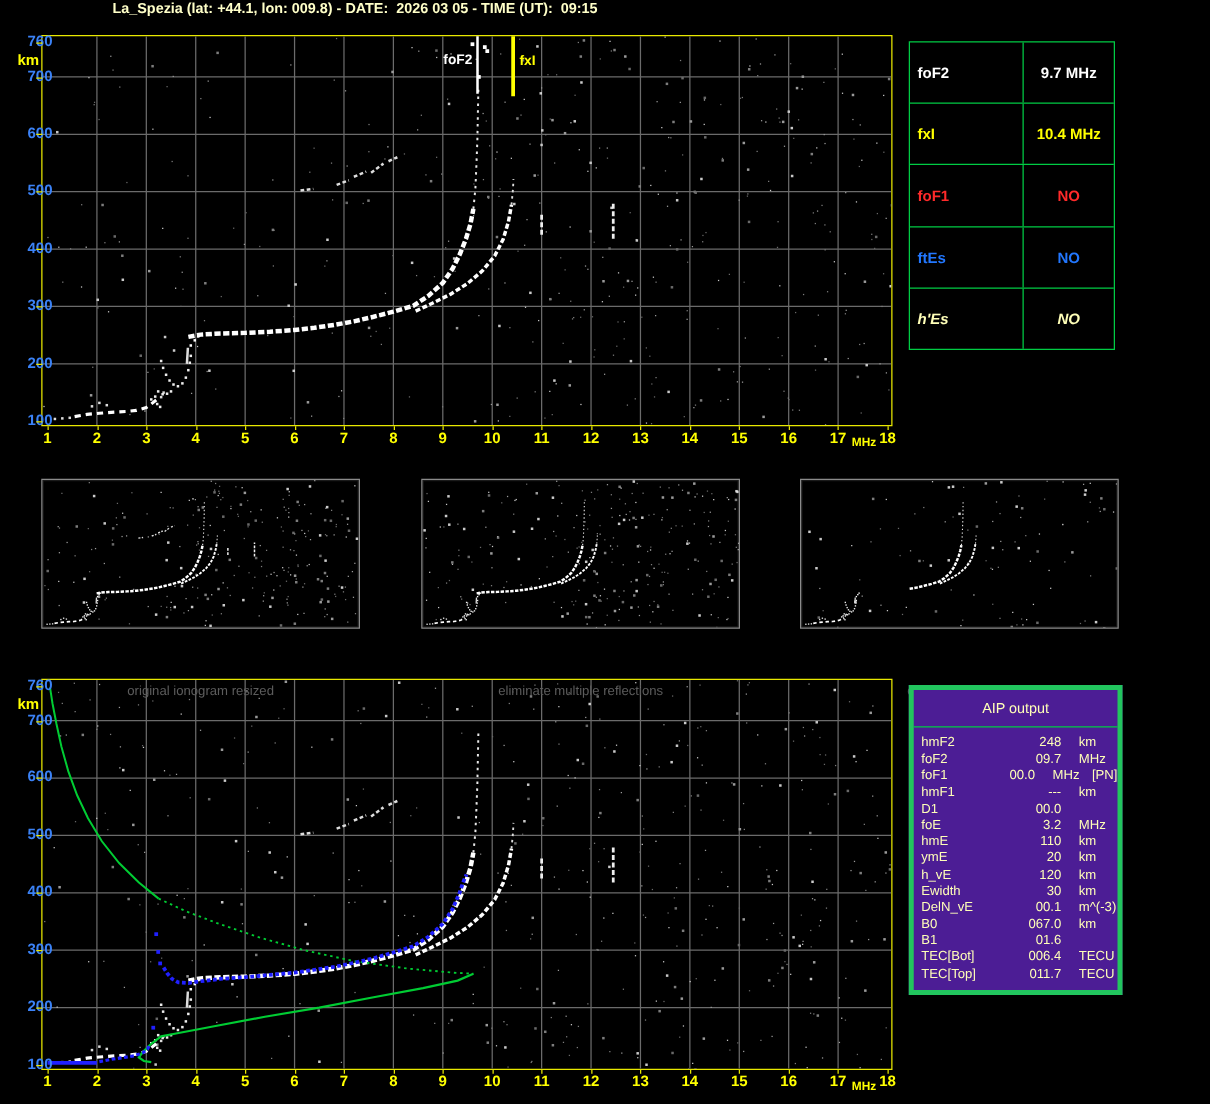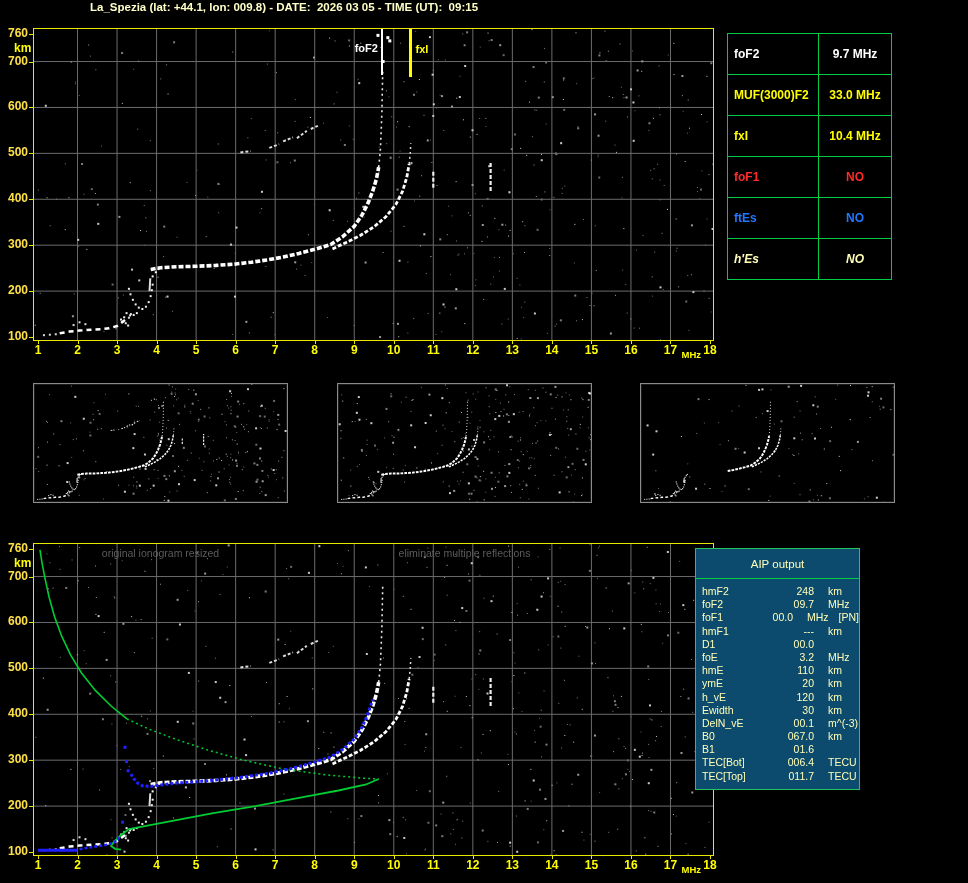--- a/index.html
+++ b/index.html
@@ -2,40 +2,40 @@
 <html><head>
 <meta charset="utf-8">
 <style>
   html,body{margin:0;padding:0;background:#000}
   body{width:968px;height:883px;position:relative;overflow:hidden;
        font-family:"Liberation Sans",sans-serif;}
   .title{position:absolute;left:90px;top:1px;color:#ffffc8;font-weight:bold;
          font-size:11.5px;white-space:pre;}
   .plot{position:absolute;width:679px;height:311px;border:1px solid #e8e800;background:#000;}
   .plot svg{display:block}
-  .ylab{position:absolute;color:#fde047;font-weight:bold;font-size:12px;width:28px;
-        text-align:right;left:0;line-height:13px;}
+  .ylab{position:absolute;color:#3b82f6;font-weight:bold;font-size:12px;width:28px;
+        text-align:right;left:14px;line-height:13px;}
   .yunit{position:absolute;color:#ffff00;font-weight:bold;font-size:12px;left:14px;}
   .xlab{position:absolute;color:#ffff00;font-weight:bold;font-size:12px;width:22px;
         text-align:center;line-height:13px;}
   .xunit{position:absolute;color:#ffff00;font-weight:bold;font-size:9.5px;}
   .tick{position:absolute;background:#e8e800;}
   .marker-line{position:absolute;top:0;}
   .marker-label{position:absolute;font-weight:bold;font-size:11px;white-space:nowrap;}
   .astable{position:absolute;left:727px;top:33px;width:163px;height:245px;
            border:1px solid #00cc44;display:flex;flex-direction:column;background:#000;}
   .as-header{flex:0 0 28px;border-bottom:1px solid #00cc44;display:flex;align-items:center;
              justify-content:center;color:#ffff00;font-weight:bold;font-size:12px;}
   .as-row{flex:1;display:flex;border-bottom:1px solid #00cc44;font-weight:bold;font-size:12px;
           align-items:stretch;}
   .as-row:last-child{border-bottom:none;font-style:italic;}
   .as-row .lbl{width:84px;padding-left:6px;border-right:1px solid #00cc44;display:flex;align-items:center;}
   .as-row .val{flex:1;display:flex;align-items:center;justify-content:center;}
-  .aiptable{position:absolute;left:695px;top:548px;width:163px;height:240px;
-            border:1px solid #22c55e;background:#0c4a6e;}
+  .aiptable{position:absolute;left:727px;top:548px;width:163px;height:240px;
+            border:4px solid #22c55e;background:#4c1d95;}
   .aip-header{height:29px;border-bottom:1px solid #00cc44;display:flex;align-items:center;
               justify-content:center;color:#ffffb8;font-size:11.5px;}
   .aip-body{padding:6px 0 0 6px;}
   .aip-row{display:flex;height:13.2px;line-height:13px;font-size:10.5px;color:#ffffb8;}
   .aip-row .l{width:70px;}
   .aip-row .v{width:42px;text-align:right;}
   .aip-row .u{margin-left:14px;}
   .aip-row .n{margin-left:10px;}
   .thumb{position:absolute;top:383px;width:253px;height:118px;border:1px solid #8a8a8a;
          background:#000;box-shadow:inset 0 0 0 1px #1a1a1a;}
@@ -1975,24 +1975,20 @@
 <div class="caption" style="left:337px;">eliminate multiple reflections</div>
 <div class="caption" style="left:640px;">evidence F2 trace</div>
 
 <div class="astable">
   <div id="as-rows" style="display:flex;flex-direction:column;flex:1;">
       <div class="as-row">
         <div class="lbl" style="color: rgb(255, 255, 255);">foF2</div>
         <div class="val" style="color: rgb(255, 255, 255);">9.7 MHz</div>
       </div>
       <div class="as-row">
-        <div class="lbl" style="color: rgb(255, 255, 0);">MUF(3000)F2</div>
-        <div class="val" style="color: rgb(255, 255, 0);">33.0 MHz</div>
-      </div>
-      <div class="as-row">
         <div class="lbl" style="color: rgb(255, 255, 0);">fxI</div>
         <div class="val" style="color: rgb(255, 255, 0);">10.4 MHz</div>
       </div>
       <div class="as-row">
         <div class="lbl" style="color: rgb(255, 42, 42);">foF1</div>
         <div class="val" style="color: rgb(255, 42, 42);">NO</div>
       </div>
       <div class="as-row">
         <div class="lbl" style="color: rgb(34, 119, 255);">ftEs</div>
         <div class="val" style="color: rgb(34, 119, 255);">NO</div>

